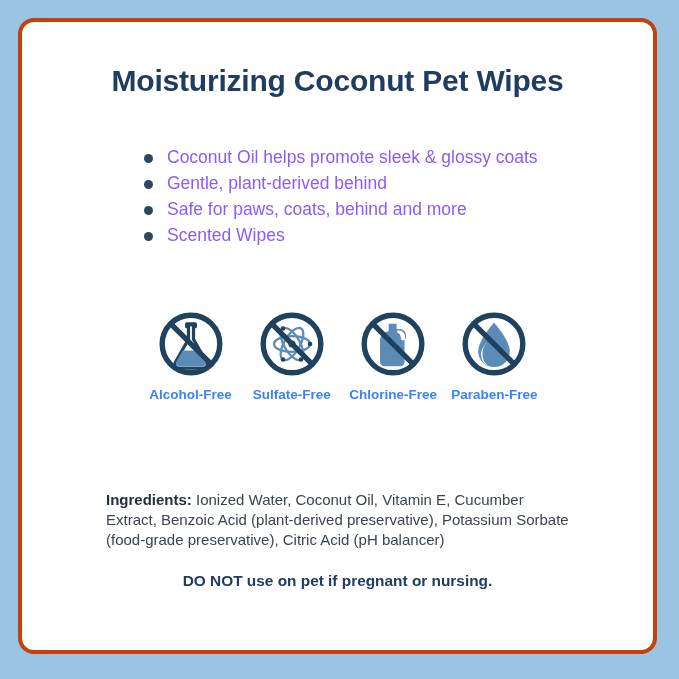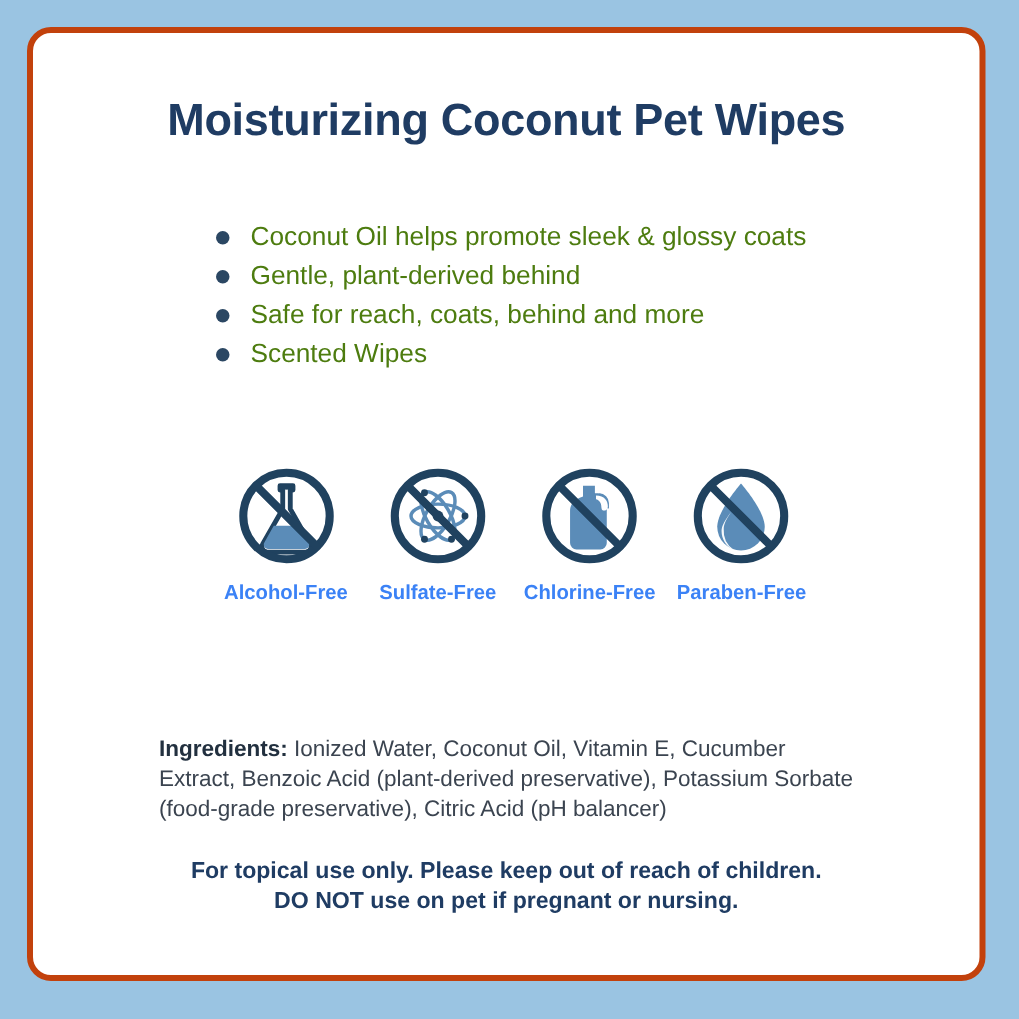--- a/index.html
+++ b/index.html
@@ -65,21 +65,21 @@
     height: 9px;
     border-radius: 50%;
     background: #2b4763;
     flex: 0 0 auto;
     margin-top: 9px;
     margin-right: 14px;
   }
   .bullet-text {
     font-size: 17.5px;
     line-height: 25px;
-    color: #4d7c0f;
+    color: #8b5cf6;
     white-space: nowrap;
   }
 
   
   .badges {
     position: absolute;
     left: 118px;
     right: 108px;
     top: 286px;
     display: flex;
@@ -143,21 +143,21 @@
       <li class="bullet-row">
         <span class="bullet-dot"></span>
         <span class="bullet-text">Coconut Oil helps promote sleek &amp; glossy coats</span>
       </li>
       <li class="bullet-row">
         <span class="bullet-dot"></span>
         <span class="bullet-text">Gentle, plant-derived behind</span>
       </li>
       <li class="bullet-row">
         <span class="bullet-dot"></span>
-        <span class="bullet-text">Safe for reach, coats, behind and more</span>
+        <span class="bullet-text">Safe for paws, coats, behind and more</span>
       </li>
       <li class="bullet-row">
         <span class="bullet-dot"></span>
         <span class="bullet-text">Scented Wipes</span>
       </li>
     </ul>
 
     <div class="badges">
 
       <div class="badge">
@@ -214,18 +214,17 @@
         <div class="badge-label">Paraben-Free</div>
       </div>
 
     </div>
 
     <div class="ingredients">
       <b>Ingredients:</b><span> Ionized Water, Coconut Oil, Vitamin E, Cucumber Extract, Benzoic Acid (plant-derived preservative), Potassium Sorbate (food-grade preservative), Citric Acid (pH balancer)</span>
     </div>
 
     <div class="warning">
-      <span class="warning-line">For topical use only. Please keep out of reach of children.</span>
       <span class="warning-line">DO NOT use on pet if pregnant or nursing.</span>
     </div>
 
   </div>
 </div>
 
 </body></html>

